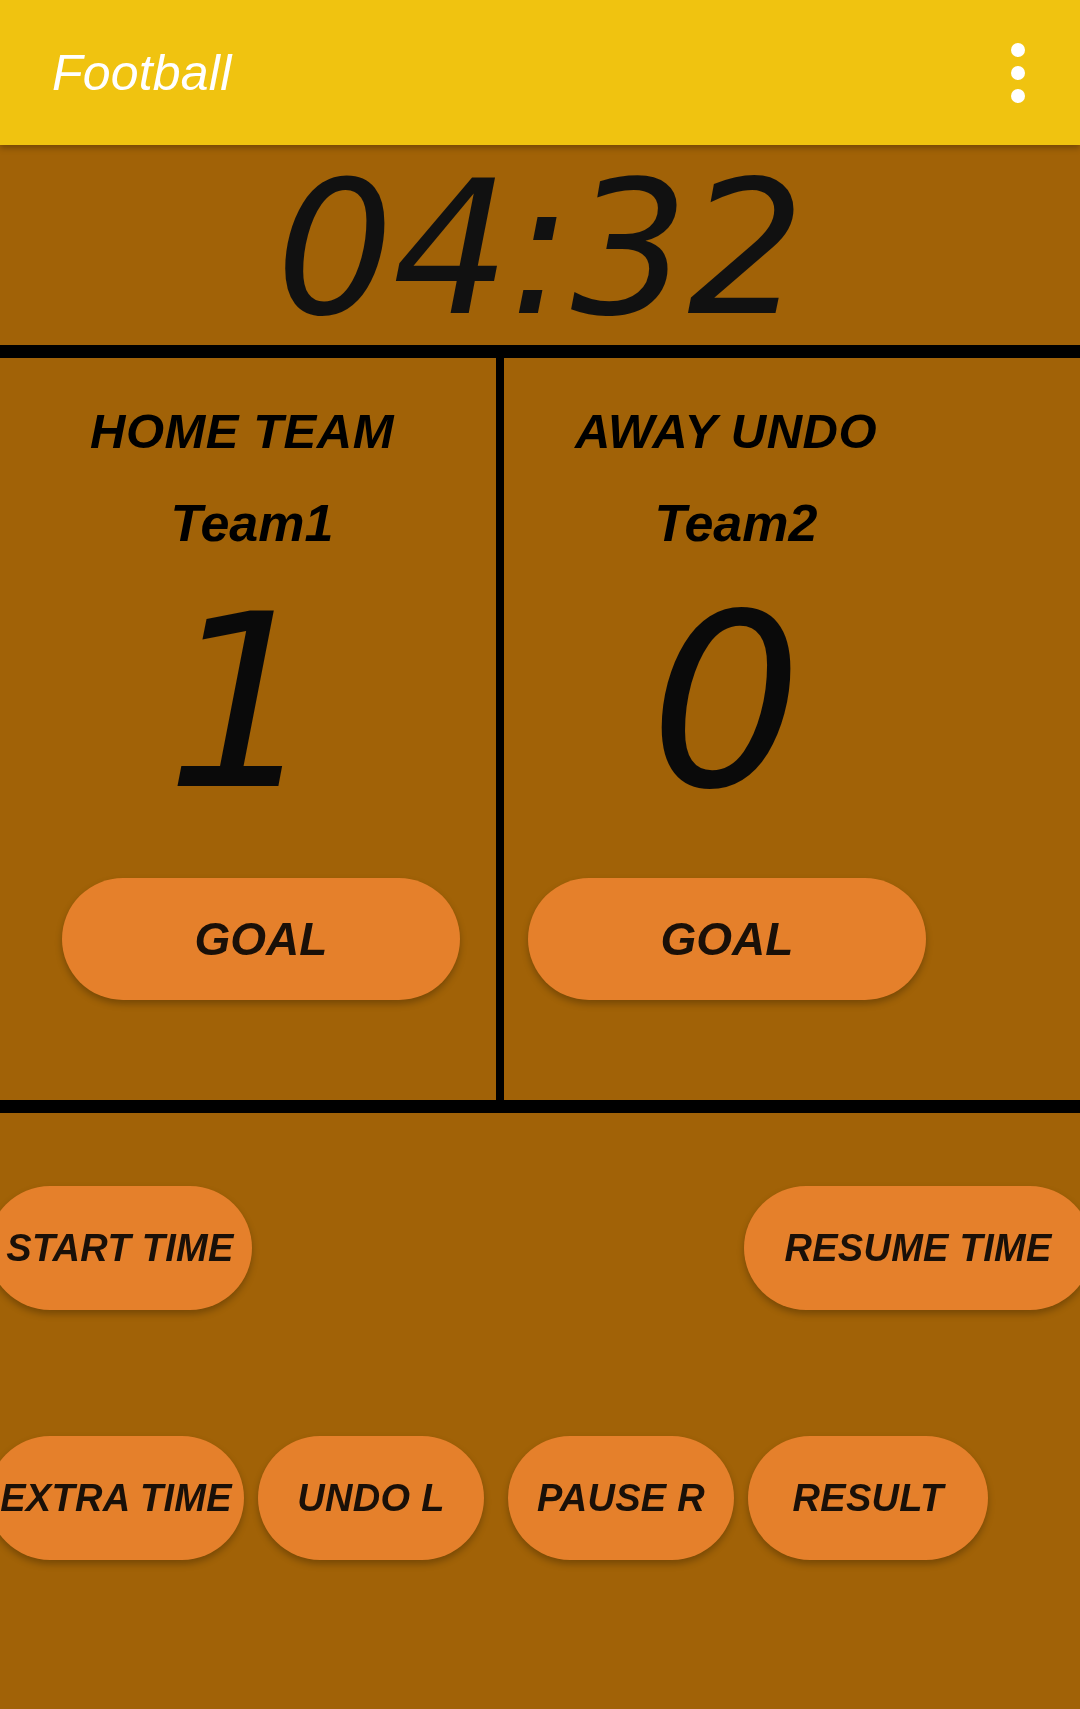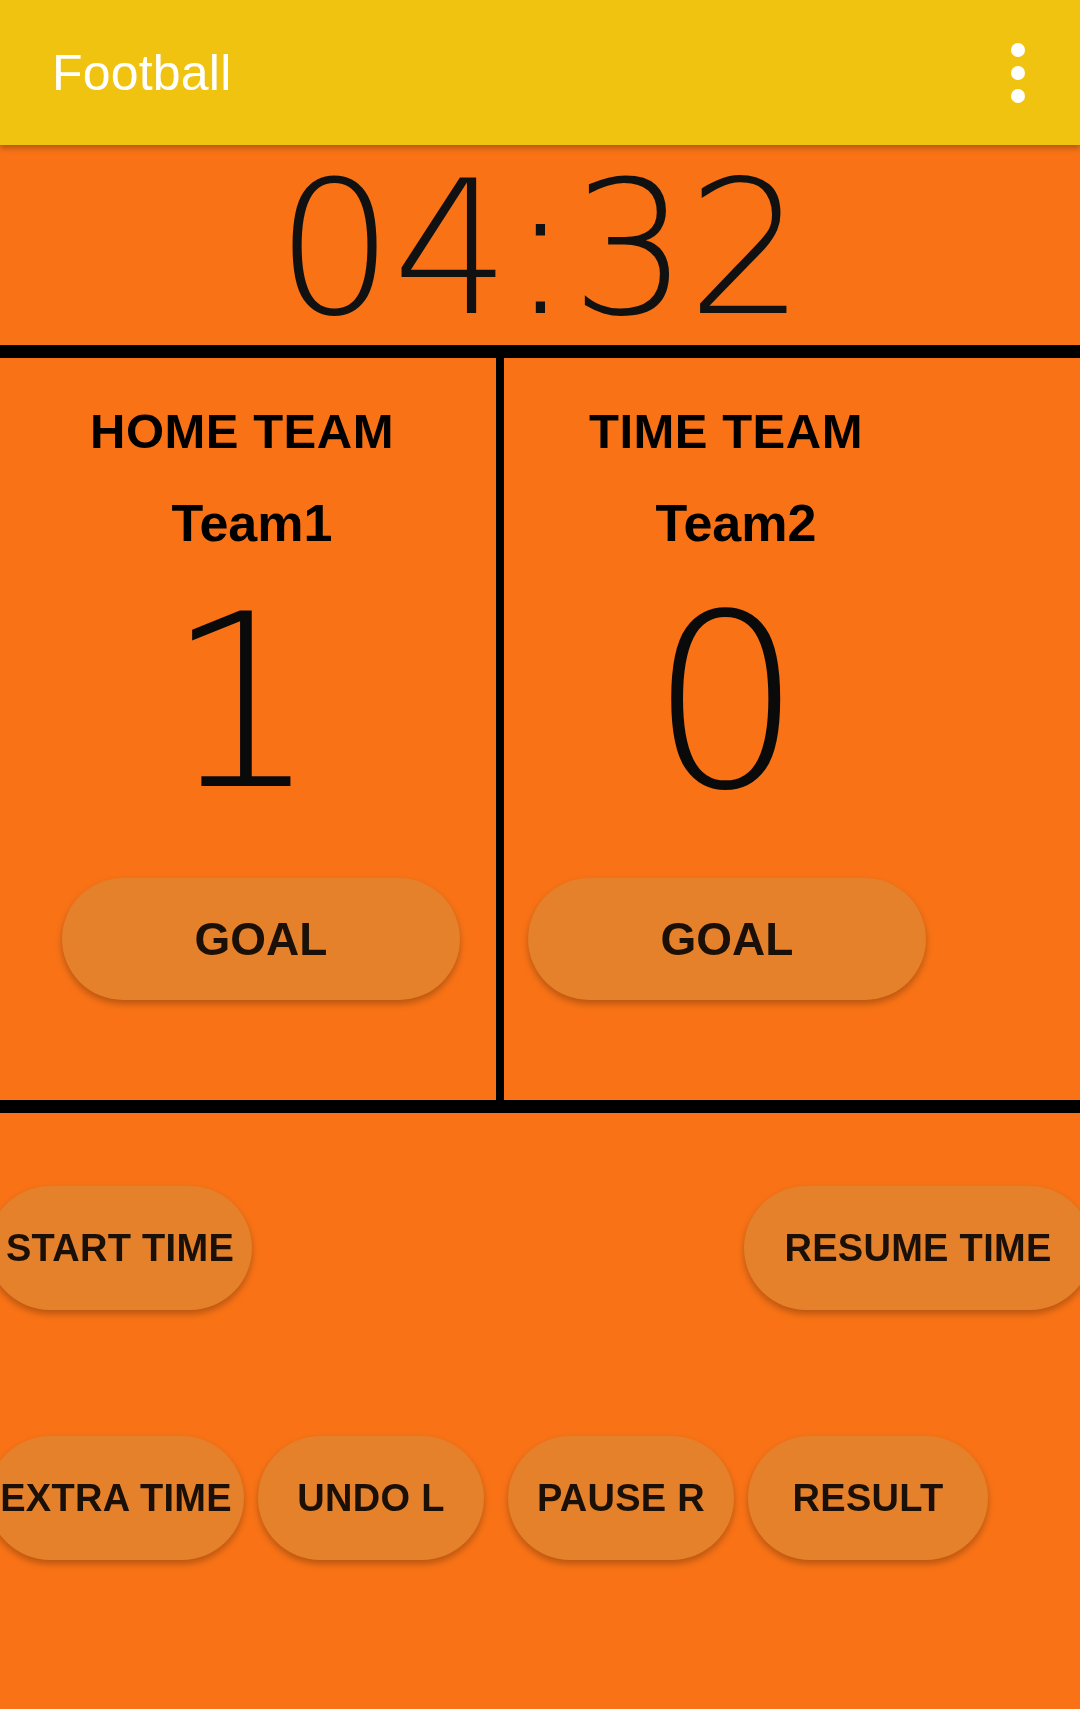--- a/index.html
+++ b/index.html
@@ -5,21 +5,22 @@
   * { margin:0; padding:0; box-sizing:border-box; }
   html, body {
     width:1080px; height:1709px;
     background:#F5E8A8;
     font-family:"Liberation Sans", sans-serif;
     overflow:hidden;
   }
   #app {
     position:relative;
     width:1080px; height:1709px;
-    background:#f97316;
+    background:#a16207;
+    font-style:italic;
   }
 
   
   .appbar {
     position:absolute; left:0; top:0;
     width:1080px; height:145px;
     background:#F0C310;
     display:flex; align-items:center;
     box-shadow:0 3px 6px rgba(0,0,0,.28);
     z-index:5;
@@ -195,21 +196,21 @@
   <div class="teams">
 
     <div class="team-col">
       <div class="team-role">HOME TEAM</div>
       <div class="team-name">Team1</div>
       <div class="score">1</div>
       <div class="btn goal-btn goal-home">GOAL</div>
     </div>
 
     <div class="team-col">
-      <div class="team-role">TIME TEAM</div>
+      <div class="team-role">AWAY UNDO</div>
       <div class="team-name">Team2</div>
       <div class="score">0</div>
       <div class="btn goal-btn goal-away">GOAL</div>
     </div>
 
   </div>
 
   <div class="vline"></div>
 
   <div class="hline-bottom"></div>

